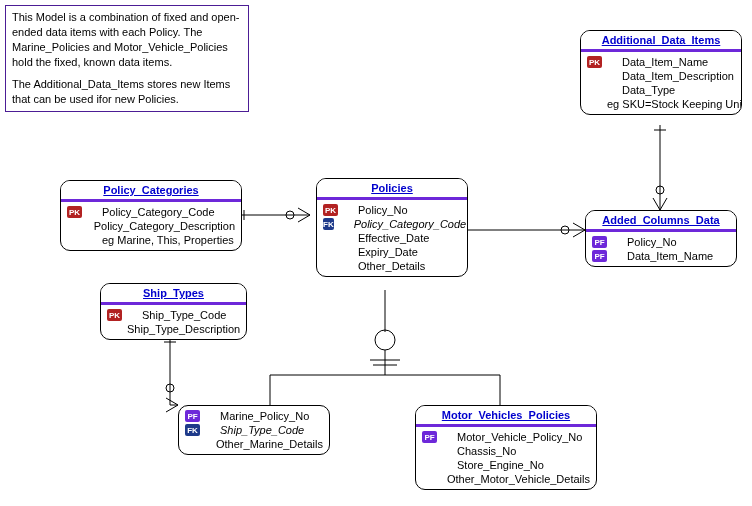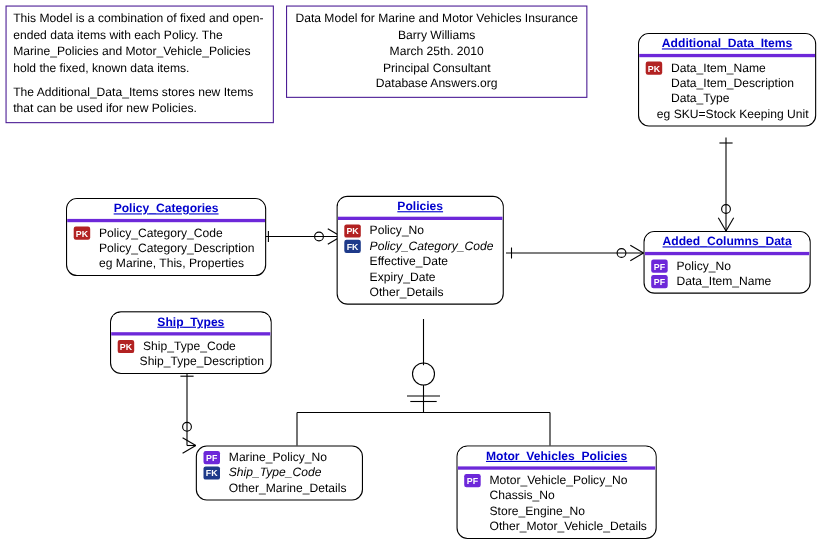--- a/index.html
+++ b/index.html
@@ -1,21 +1,21 @@
 <!DOCTYPE html>
 <html><head>
 <meta charset="utf-8">
 <style>
   html,body{margin:0;padding:0;font-family:Arial,Helvetica,sans-serif;font-size:11px;background:#fff;color:#000}
   .canvas{position:relative;width:752px;height:506px;background:#fff}
   .textbox{position:absolute;border:1px solid #4c1d95;padding:4px 6px;background:#fff;line-height:1.35}
   .entity{position:absolute;border:1px solid #000;background:#fff;border-radius:10px;overflow:hidden}
   .entity .hdr{background:#fff;color:#0000cd;font-weight:bold;text-align:center;padding:3px 6px;border-bottom:3px solid #6d28d9;text-decoration:underline}
   .entity .body{padding:3px 6px}
-  .row{display:flex;align-items:center;gap:8px;padding:1px 0;white-space:nowrap}
+  .row{display:flex;align-items:center;gap:20px;padding:1px 0;white-space:nowrap}
   .badge{display:inline-flex;align-items:center;justify-content:center;width:15px;height:12px;font-size:8px;font-weight:bold;color:#fff;border-radius:2px}
   .pk{background:#b22222}
   .fk{background:#1e3a8a}
   .pf{background:#6d28d9}
   .spacer{display:inline-block;width:15px;height:12px}
   .bold{font-weight:normal}
   .ital{font-style:italic}
   svg.lines{position:absolute;left:0;top:0;width:752px;height:506px;pointer-events:none}
   svg.lines line,svg.lines circle{stroke:#000;stroke-width:1;fill:none}
 </style>
@@ -60,27 +60,20 @@
     <line x1="178" y1="405" x2="166" y2="412"></line>
     <circle cx="170" cy="388" r="4"></circle>
   </svg>
 
   <div class="textbox" style="left:5px;top:5px;width:230px">
     <div>This Model is a combination of fixed and open-ended data items with each Policy. The Marine_Policies and Motor_Vehicle_Policies hold the fixed, known data items.</div>
     <div style="height:8px"></div>
     <div>The Additional_Data_Items stores new Items that can be used ifor new Policies.</div>
   </div>
 
-  <div class="textbox" style="left:260px;top:5px;width:260px;text-align:center">
-    <div>Data Model  for Marine and Motor Vehicles Insurance</div>
-    <div>Barry Williams</div>
-    <div>March 25th. 2010</div>
-    <div>Principal Consultant</div>
-    <div>Database Answers.org</div>
-  </div>
 
   <div class="entity" style="left:580px;top:30px;width:160px">
     <div class="hdr">Additional_Data_Items</div>
     <div class="body">
       <div class="row">
           <span class="badge pk">PK</span>
           <span class="bold">Data_Item_Name</span>
         </div>
       <div class="row">
           <span class="spacer"></span>
@@ -108,21 +101,21 @@
           <span class="spacer"></span>
           <span>Policy_Category_Description</span>
         </div>
       <div class="row">
           <span class="spacer"></span>
           <span>eg Marine, This, Properties</span>
         </div>
     </div>
   </div>
 
-  <div class="entity" style="left:306px;top:178px;width:150px">
+  <div class="entity" style="left:316px;top:178px;width:150px">
     <div class="hdr">Policies</div>
     <div class="body">
       <div class="row">
           <span class="badge pk">PK</span>
           <span class="bold">Policy_No</span>
         </div>
       <div class="row">
           <span class="badge fk">FK</span>
           <span class="ital">Policy_Category_Code</span>
         </div>

